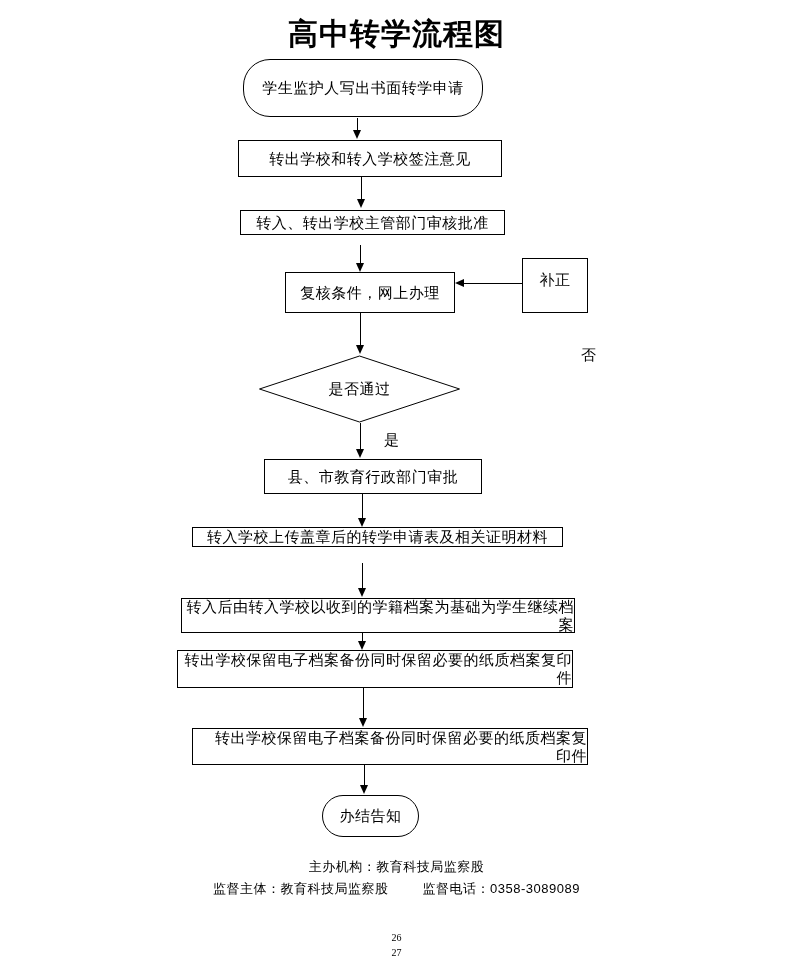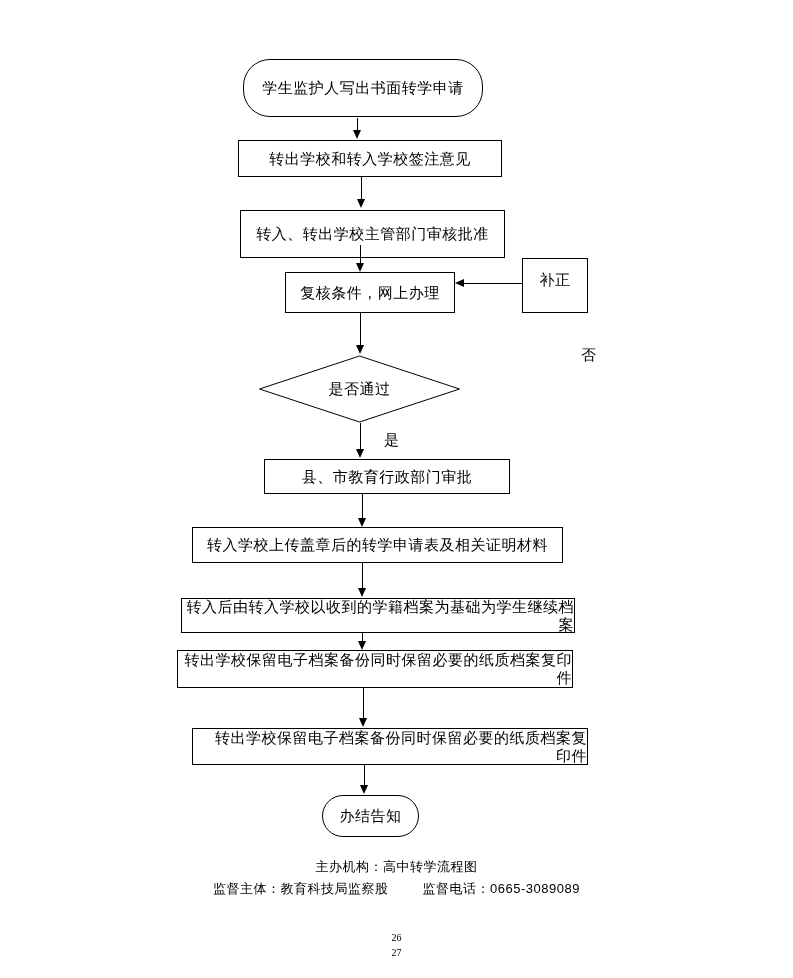--- a/index.html
+++ b/index.html
@@ -40,36 +40,37 @@
   .footer-line { position:absolute; left:0; right:0; text-align:center; font-size:13px; letter-spacing:0.5px; }
   .footer-row { position:absolute; left:0; right:0; display:flex; justify-content:center; gap:34px; font-size:13px; letter-spacing:0.5px; }
   .page-num-block { position:absolute; left:0; right:0; top:930px; text-align:center;
     font-family:"Liberation Serif","DejaVu Serif",serif; font-size:10px; line-height:15px; }
 </style>
 </head>
 <body>
 
 <div class="page">
 
+  <h1 class="page-title">高中转学流程图</h1>
 
   <div class="node stadium" style="left:243px; top:59px; width:240px; height:58px;">学生监护人写出书面转学申请</div>
 
   <div class="varrow" style="left:353px; top:118px; height:21px;">
       <span class="line"></span>
       <span class="head"></span>
     </div>
 
   <div class="node" style="left:238px; top:140px; width:264px; height:37px;">转出学校和转入学校签注意见</div>
 
   <div class="varrow" style="left:357px; top:177px; height:31px;">
       <span class="line"></span>
       <span class="head"></span>
     </div>
 
-  <div class="node" style="left:240px; top:210px; width:265px; height:48px;">转入、转出学校主管部门审核批准</div>
+  <div class="node" style="left:240px; top:210px; width:265px; height:25px;">转入、转出学校主管部门审核批准</div>
 
   <div class="varrow" style="left:356px; top:245px; height:27px;">
       <span class="line"></span>
       <span class="head"></span>
     </div>
 
   <div class="node corr-box" style="left:522px; top:258px; width:66px; height:55px;">补正</div>
 
   <div class="node" style="left:285px; top:272px; width:170px; height:41px;">复核条件，网上办理</div>
   <div class="harrow" style="left:455px; top:279px; width:67px;">
@@ -90,28 +91,28 @@
   </div>
 
   <span class="branch-label" style="left:581px; top:346px;">否</span>
   <span class="branch-label" style="left:384px; top:431px;">是</span>
 
   <div class="varrow" style="left:356px; top:423px; height:35px;">
       <span class="line"></span>
       <span class="head"></span>
     </div>
 
-  <div class="node" style="left:264px; top:459px; width:246px; height:35px;">县、市教育行政部门审批</div>
+  <div class="node" style="left:264px; top:459px; width:218px; height:35px;">县、市教育行政部门审批</div>
 
   <div class="varrow" style="left:358px; top:494px; height:33px;">
       <span class="line"></span>
       <span class="head"></span>
     </div>
 
-  <div class="node" style="left:192px; top:527px; width:371px; height:36px;">转入学校上传盖章后的转学申请表及相关证明材料</div>
+  <div class="node" style="left:192px; top:527px; width:371px; height:20px;">转入学校上传盖章后的转学申请表及相关证明材料</div>
 
   <div class="varrow" style="left:358px; top:563px; height:34px;">
       <span class="line"></span>
       <span class="head"></span>
     </div>
 
   <div class="node" style="left:181px; top:598px; width:394px; height:35px;">转入后由转入学校以收到的学籍档案为基础为学生继续档案</div>
 
   <div class="varrow" style="left:358px; top:633px; height:17px;">
       <span class="line"></span>
@@ -127,24 +128,24 @@
 
   <div class="node" style="left:192px; top:728px; width:396px; height:37px;padding-left:19px;">转出学校保留电子档案备份同时保留必要的纸质档案复印件</div>
 
   <div class="varrow" style="left:360px; top:765px; height:29px;">
       <span class="line"></span>
       <span class="head"></span>
     </div>
 
   <div class="node stadium-end" style="left:322px; top:795px; width:97px; height:42px;">办结告知</div>
 
-  <div class="footer-line" style="top:858px;">主办机构：高中转学流程图</div>
+  <div class="footer-line" style="top:858px;">主办机构：教育科技局监察股</div>
   <div class="footer-row" style="top:880px;">
     <span>监督主体：教育科技局监察股</span>
-    <span>监督电话：0665-3089089</span>
+    <span>监督电话：0358-3089089</span>
   </div>
 
   <div class="page-num-block">
     <div>26</div>
     <div>27</div>
   </div>
 
 </div>
 
 </body></html>

